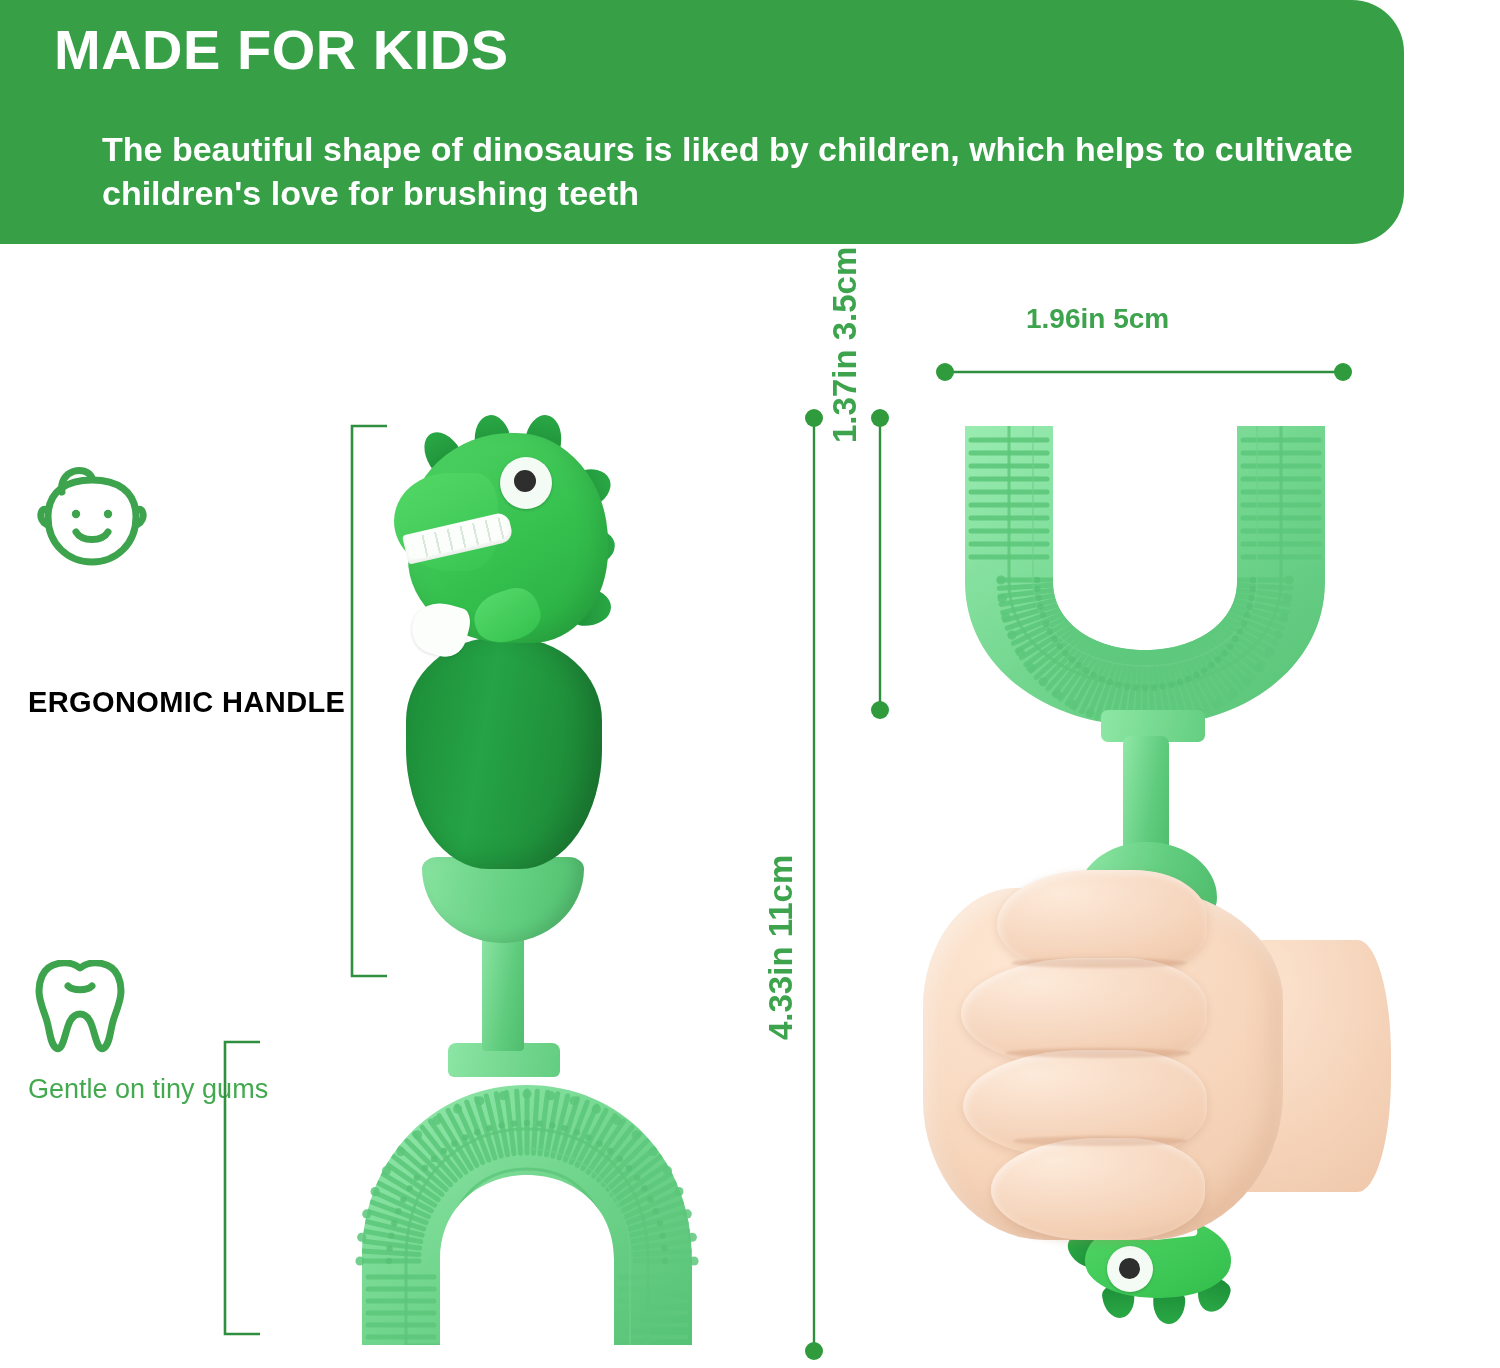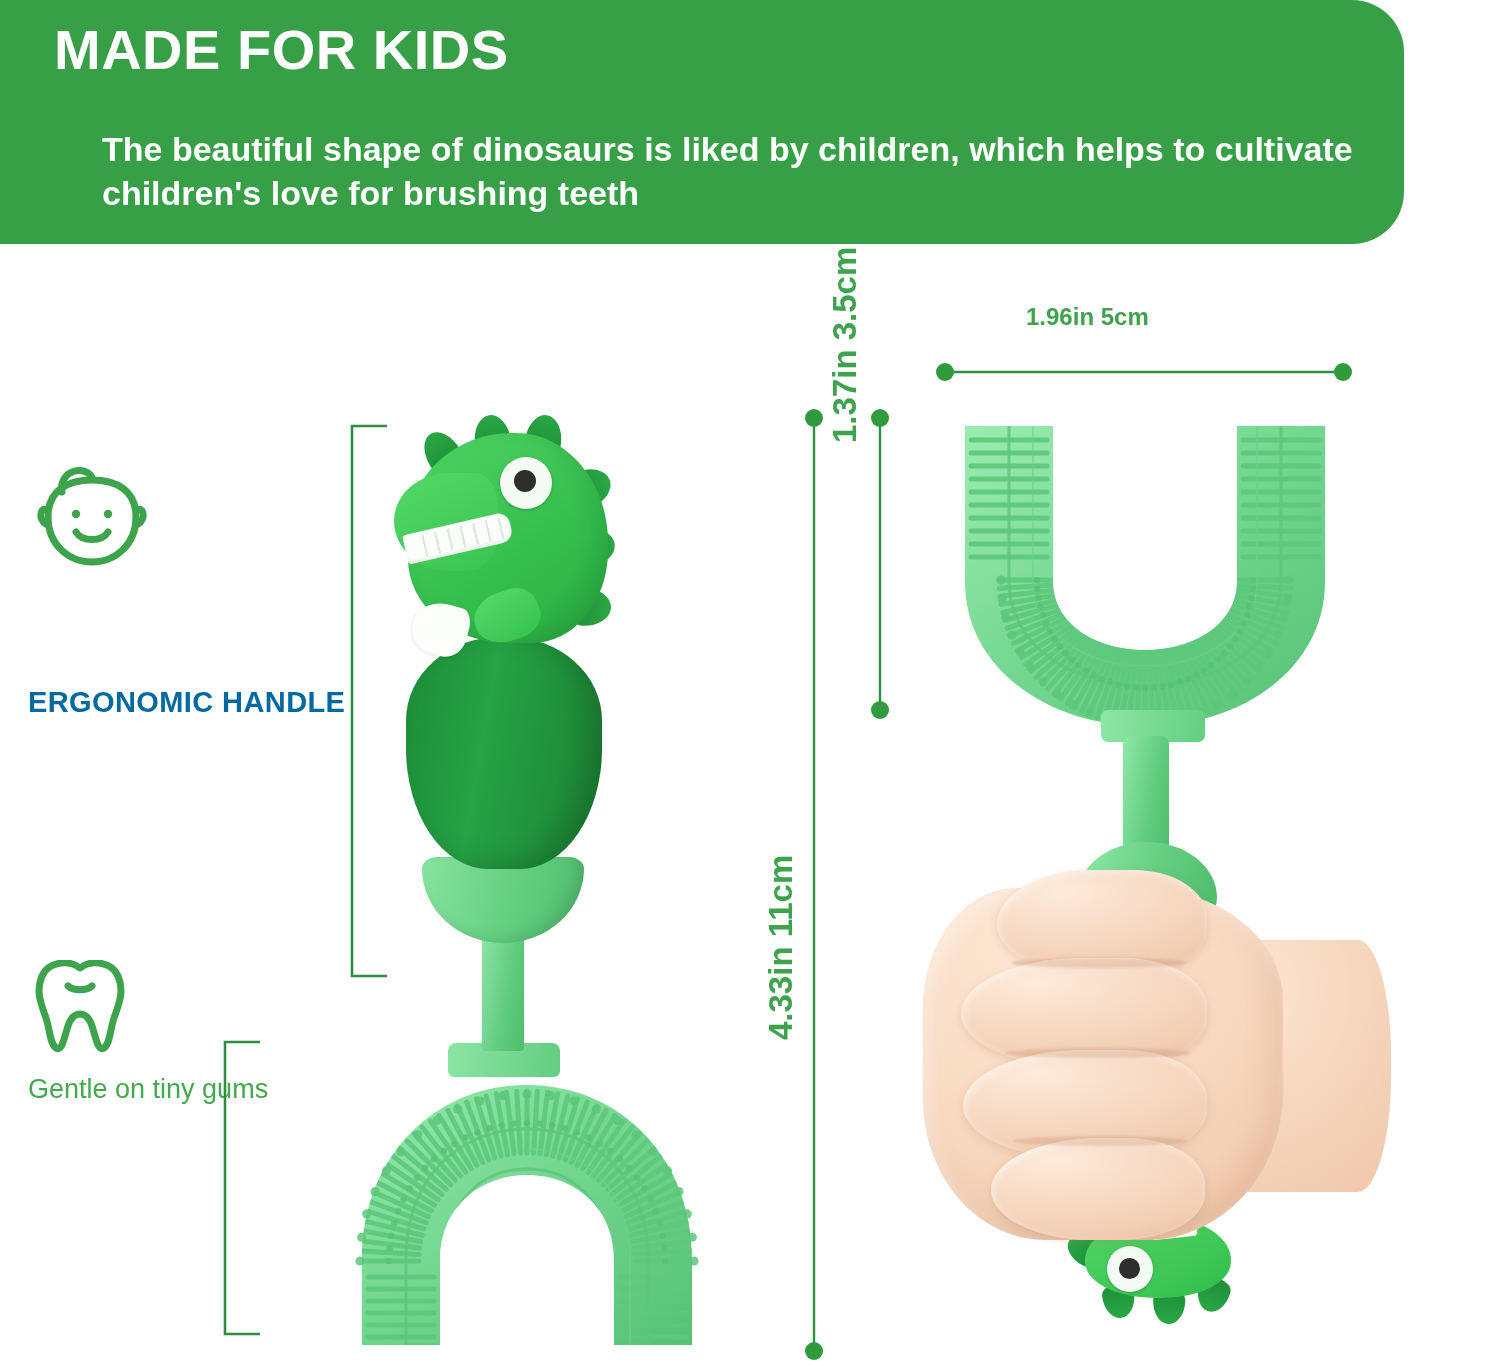--- a/index.html
+++ b/index.html
@@ -29,42 +29,42 @@
     width:1270px;
     font-size:34px;font-weight:bold;
     color:#ffffff;line-height:1.28;margin-left:48px;
   }
 
   
   .feature{position:absolute;}
   .feature-icon{position:relative;}
   .feature-title{
     font-size:29px;font-weight:bold;
-    color:#0369a1;line-height:1.16;
+    color:#000000;line-height:1.16;
     letter-spacing:0.4px;
   }
   .feature-desc{
     font-size:27px;font-weight:normal;
     color:#43a94f;line-height:1.22;
     margin-top:13px;
   }
   #feat-ergonomic{left:28px;top:462px;width:320px;}
   #feat-ergonomic .feature-title{margin-top:108px;}
   #feat-bristles{left:28px;top:960px;width:290px;}
   #feat-bristles .feature-title{margin-top:92px;}
 
   
   .svg-layer{position:absolute;left:0;top:0;width:1500px;height:1368px;pointer-events:none;}
 
   .dim-label{
     position:absolute;
     color:#3da34d;font-weight:bold;
     white-space:nowrap;
   }
-  #dim-width-label{left:1026px;top:303px;font-size:24px;}
+  #dim-width-label{left:1026px;top:303px;font-size:28px;}
   #dim-height-label{
     left:826px;top:443px;font-size:33px;
     transform:rotate(-90deg);transform-origin:left top;
   }
   #dim-length-label{
     left:762px;top:1040px;font-size:33px;
     transform:rotate(-90deg);transform-origin:left top;
   }
 
   

